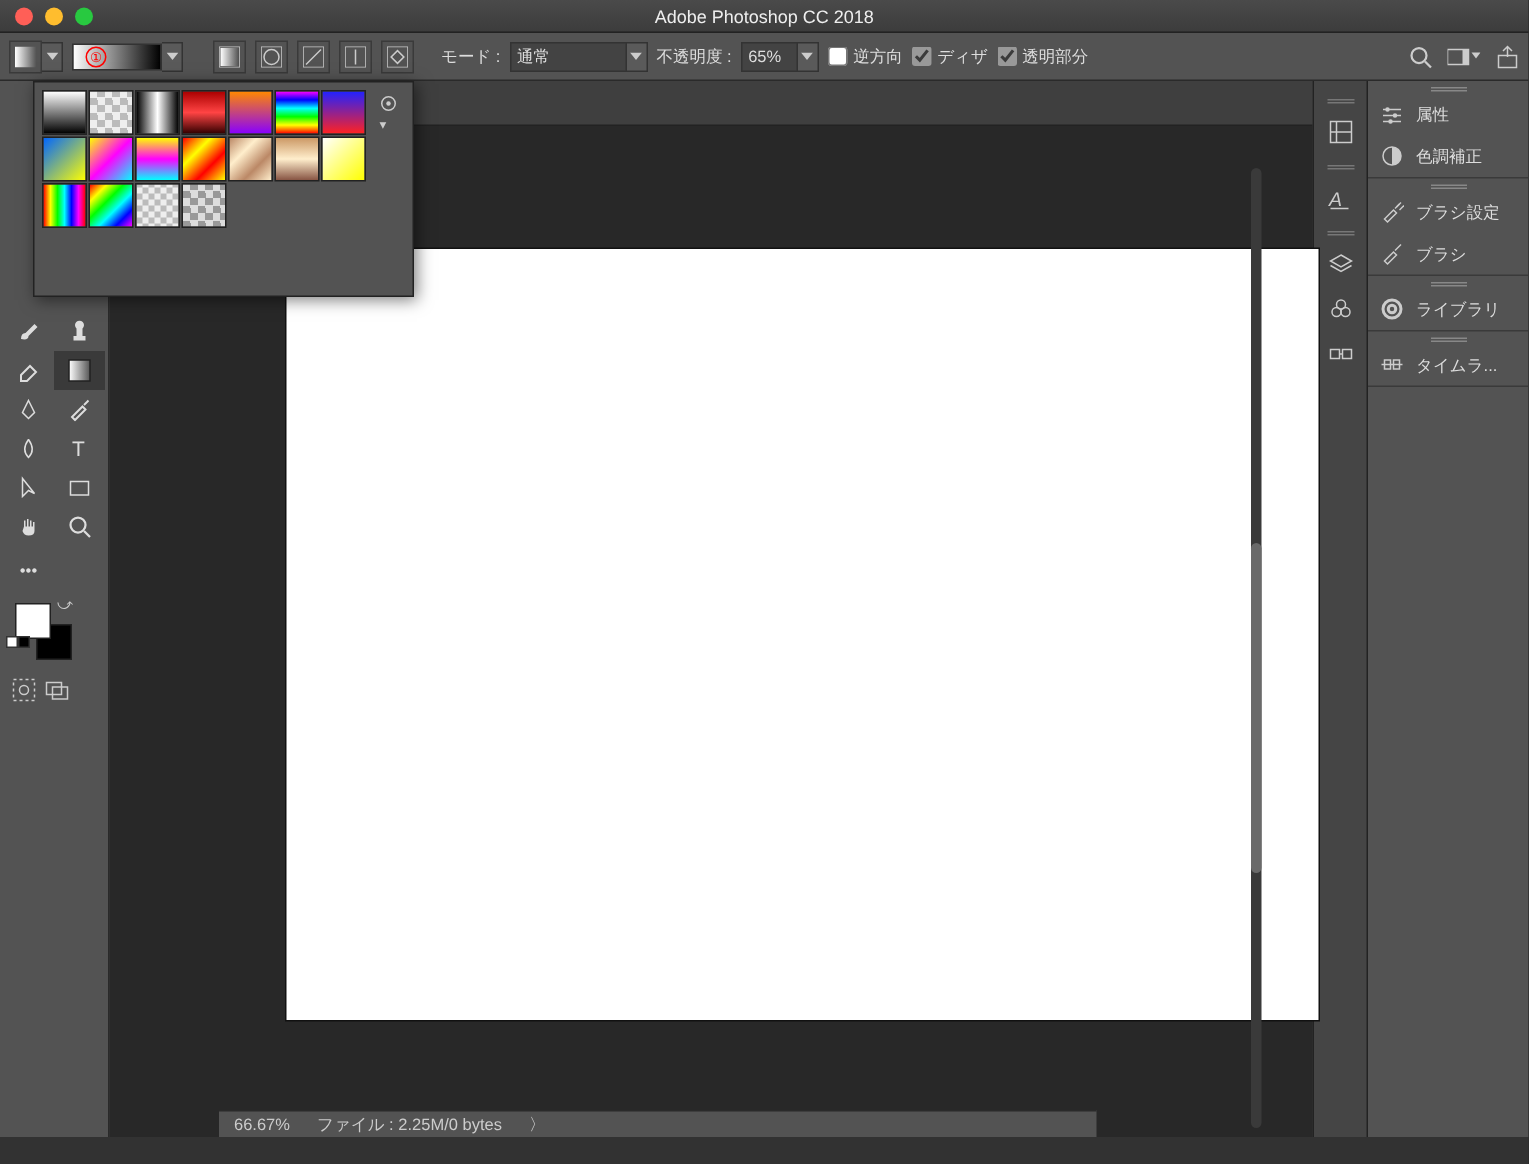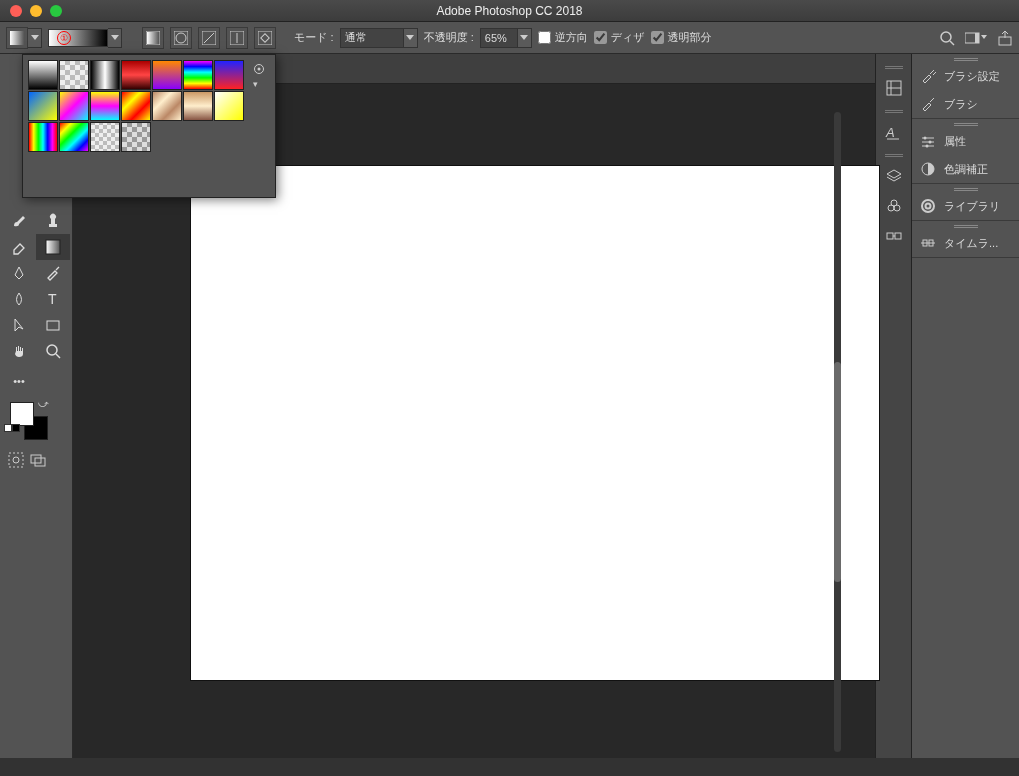--- a/index.html
+++ b/index.html
@@ -125,21 +125,21 @@
     </div>
   <div class="icon-btn">
       <svg width="14" height="14">
         <rect width="14" height="14" fill="none" stroke="#ccc"></rect>
         <rect x="4" y="4" width="6" height="6" fill="none" stroke="#ccc" transform="rotate(45 7 7)"></rect>
       </svg>
     </div>
   <div style="width:6px"></div>
   <span>モード :</span>
   <div class="drop">
-    <div class="sel" style="width:64px">通常</div>
+    <div class="sel" style="width:78px">通常</div>
     <div class="caret">
         <svg width="8" height="5">
           <path d="M0 0 L8 0 L4 5 Z" fill="#ccc"></path>
         </svg>
       </div>
   </div>
   <span>不透明度 :</span>
   <div class="drop">
     <div class="sel" style="width:38px">65%</div>
     <div class="caret">
@@ -276,20 +276,25 @@
   </div>
 
   <div class="canvas-area">
     <div class="tabbar">
       <div class="tab">1, RGB/8#)</div>
     </div>
     <div class="canvas"></div>
     <div class="scroller">
         <div class="scroller-thumb"></div>
       </div>
+    <div class="statusbar">
+      <span>66.67%</span>
+      <span>ファイル : 2.25M/0 bytes</span>
+      <span>〉</span>
+    </div>
   </div>
 
   <div class="docks">
     <div class="dock-handle"></div>
     <div class="dock-btn">
         <svg width="18" height="18">
           <rect x="2" y="2" width="14" height="14" fill="none" stroke="#ccc"></rect>
           <line x1="6" y1="2" x2="6" y2="16" stroke="#ccc"></line>
           <line x1="2" y1="9" x2="16" y2="9" stroke="#ccc"></line>
         </svg>
@@ -321,52 +326,52 @@
           <line x1="8" y1="9" x2="10" y2="9" stroke="#ccc"></line>
         </svg>
       </div>
   </div>
 
   <div class="panels">
     <div class="panel-grp">
       <div class="panel-handle"></div>
       <div class="panel-item">
           <svg class="pi">
-            <path d="M3 13 L9 7 L11 9 L5 15 Z M10 6 L13 3" stroke="#ccc" fill="none"></path>
-            <line x1="11" y1="5" x2="14" y2="2" stroke="#ccc"></line>
-            <line x1="13" y1="7" x2="16" y2="4" stroke="#ccc"></line>
-          </svg>
-          <span>ブラシ設定</span>
-        </div>
-      <div class="panel-item">
-          <svg class="pi">
-            <path d="M3 13 L9 7 L11 9 L5 15 Z M10 6 L14 2" stroke="#ccc" fill="none"></path>
-          </svg>
-          <span>ブラシ</span>
-        </div>
-    </div>
-    <div class="panel-grp">
-      <div class="panel-handle"></div>
-      <div class="panel-item">
-          <svg class="pi">
             <line x1="2" y1="5" x2="14" y2="5" stroke="#ccc"></line>
             <line x1="2" y1="9" x2="14" y2="9" stroke="#ccc"></line>
             <line x1="2" y1="13" x2="14" y2="13" stroke="#ccc"></line>
             <circle cx="5" cy="5" r="1.5" fill="#ccc"></circle>
             <circle cx="10" cy="9" r="1.5" fill="#ccc"></circle>
             <circle cx="7" cy="13" r="1.5" fill="#ccc"></circle>
           </svg>
           <span>属性</span>
         </div>
       <div class="panel-item">
           <svg class="pi">
             <circle cx="8" cy="8" r="6" fill="none" stroke="#ccc"></circle>
             <path d="M8 2 A6 6 0 0 1 8 14 Z" fill="#ccc"></path>
           </svg>
           <span>色調補正</span>
+        </div>
+    </div>
+    <div class="panel-grp">
+      <div class="panel-handle"></div>
+      <div class="panel-item">
+          <svg class="pi">
+            <path d="M3 13 L9 7 L11 9 L5 15 Z M10 6 L13 3" stroke="#ccc" fill="none"></path>
+            <line x1="11" y1="5" x2="14" y2="2" stroke="#ccc"></line>
+            <line x1="13" y1="7" x2="16" y2="4" stroke="#ccc"></line>
+          </svg>
+          <span>ブラシ設定</span>
+        </div>
+      <div class="panel-item">
+          <svg class="pi">
+            <path d="M3 13 L9 7 L11 9 L5 15 Z M10 6 L14 2" stroke="#ccc" fill="none"></path>
+          </svg>
+          <span>ブラシ</span>
         </div>
     </div>
     <div class="panel-grp">
       <div class="panel-handle"></div>
       <div class="panel-item">
           <svg class="pi">
             <circle cx="8" cy="8" r="6" fill="none" stroke="#ccc" stroke-width="2"></circle>
             <circle cx="8" cy="8" r="2.5" fill="none" stroke="#ccc" stroke-width="2"></circle>
           </svg>
           <span>ライブラリ</span>

